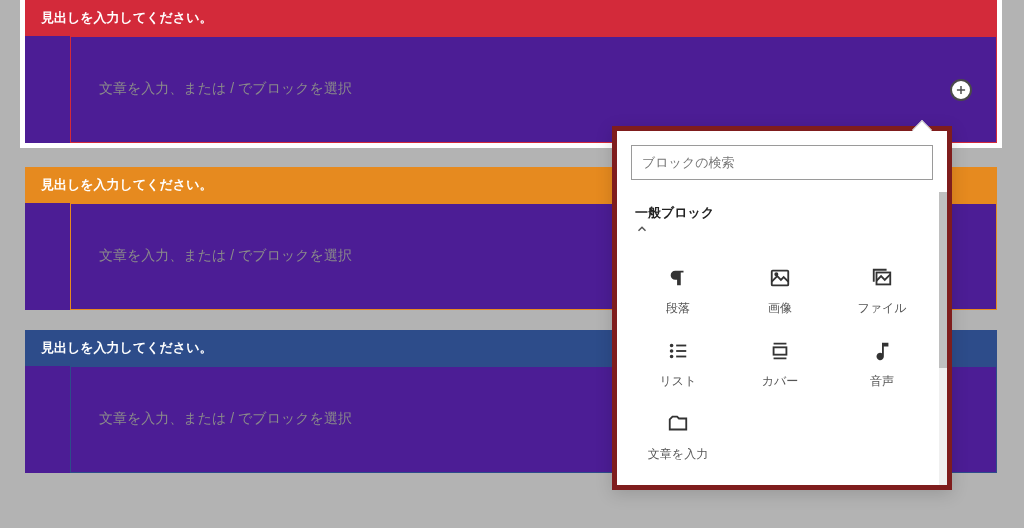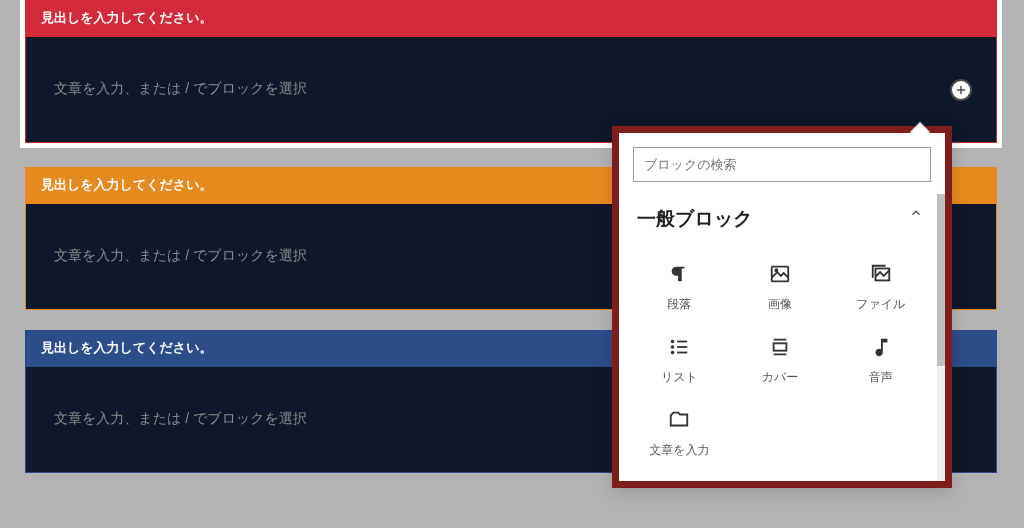--- a/index.html
+++ b/index.html
@@ -12,39 +12,40 @@
       position: relative;
     }
     .canvas {
       position: absolute;
       left: 25px;
       top: 0;
       right: 27px;
       height: 528px;
     }
     .block-card {
-      background: #0f172a;
+      background: #4c1d95;
       margin-bottom: 20px;
       position: relative;
     }
     .block-card.highlighted {
       box-shadow: 0 0 0 5px #fff;
     }
     .block-header {
       color: #fff;
       font-size: 13px;
       padding: 9px 16px;
       font-weight: 600;
     }
     .block-header.red { background: #d32a3a; }
     .block-header.orange { background: #e68a1f; }
     .block-header.blue { background: #2d4c8a; }
     .block-body {
       padding: 42px 28px 44px 28px;
       position: relative;
+      margin-left: 45px;
     }
     .block-body.red-border { border: 1px solid #d32a3a; }
     .block-body.orange-border { border: 1px solid #e68a1f; }
     .block-body.blue-border { border: 1px solid #2d4c8a; }
     .content-placeholder {
       color: #8a8a8a;
       font-size: 14px;
     }
     .add-block-btn {
       position: absolute;
@@ -62,21 +63,21 @@
       color: #4a4a4a;
       background: #fff;
     }
     .add-block-btn svg { width: 14px; height: 14px; }
     .popover {
       position: absolute;
       top: 126px;
       left: 612px;
       width: 340px;
       background: #fff;
-      border: 7px solid #7f1d1d;
+      border: 5px solid #7f1d1d;
       box-shadow: 0 4px 16px rgba(0,0,0,0.15);
       z-index: 10;
     }
     .popover-arrow {
       position: absolute;
       top: -8px;
       right: 18px;
       width: 14px;
       height: 14px;
       background: #fff;
@@ -114,24 +115,25 @@
       top: 0;
       width: 8px;
       height: 60%;
       background: #c0c0c0;
     }
     .category-header {
       display: flex;
       justify-content: space-between;
       align-items: flex-start;
       padding: 12px 22px 12px 18px;
-      font-size: 19px;
+      font-size: 13px;
       font-weight: 700;
       color: #222;
       cursor: pointer;
+      flex-direction: column;
     }
     .category-header svg { width: 14px; height: 14px; stroke: #555; }
     .block-grid {
       display: grid;
       grid-template-columns: repeat(3, 1fr);
       padding: 6px 14px 14px 10px;
       gap: 2px 0;
     }
     .block-item {
       display: flex;

